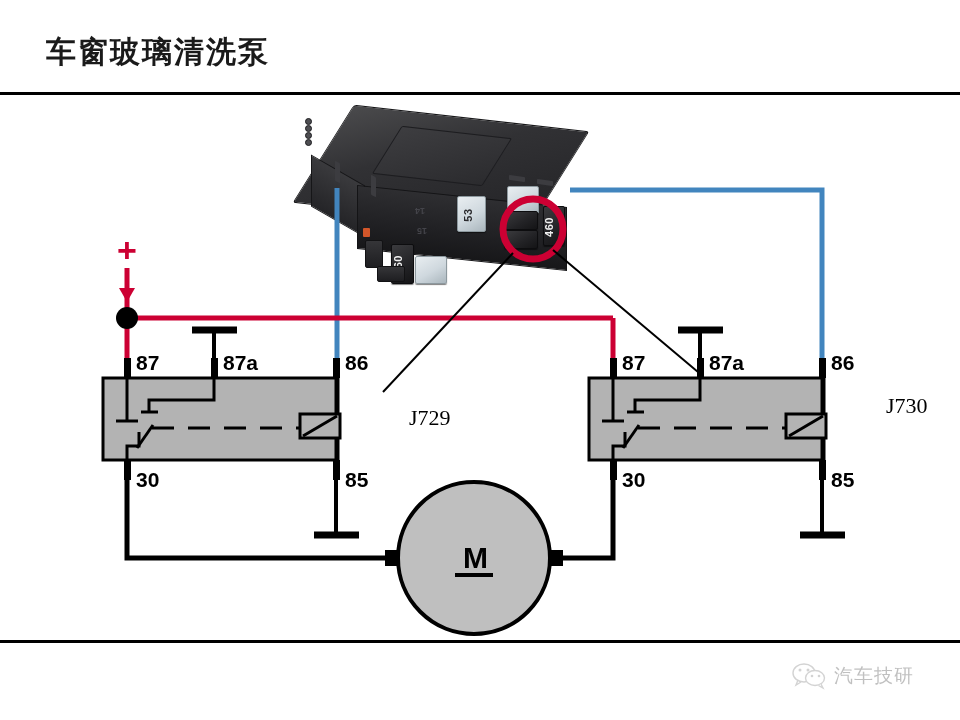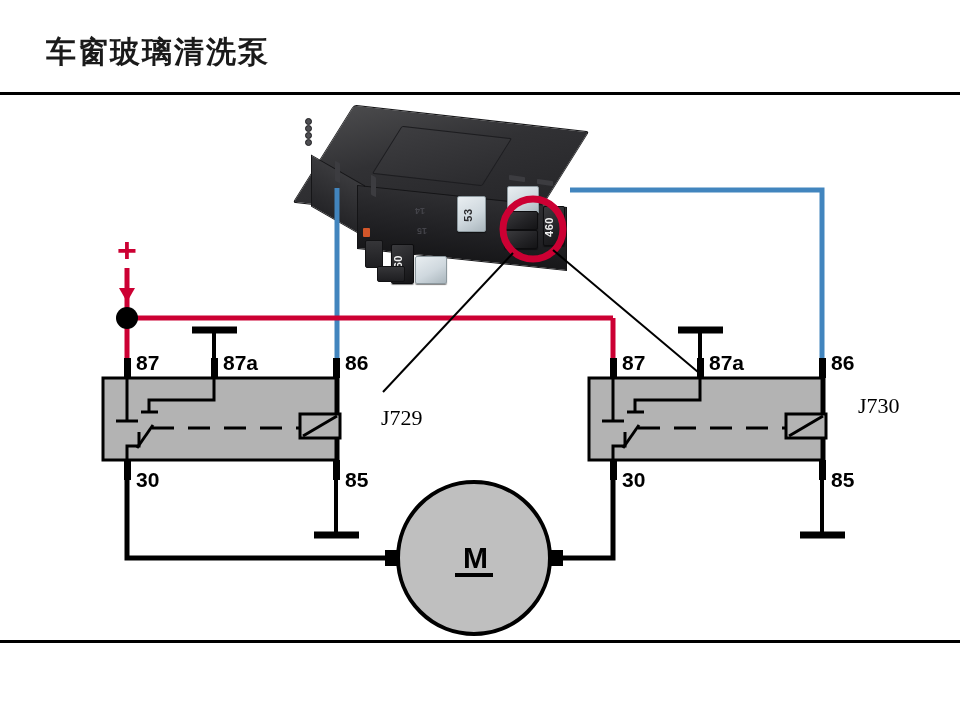--- a/index.html
+++ b/index.html
@@ -152,20 +152,21 @@
   }
   .term-label {
     font-size: 21px;
     font-weight: 700;
     text-align: right;
   }
   .relay-name {
     font-family: "Liberation Serif", serif;
     font-size: 22px;
     font-weight: 400;
+    margin-left: 28px;
   }
   .plus-label {
     color: #CC0033;
     font-size: 34px;
     font-weight: 700;
     line-height: 1;
   }
   .motor-label {
     font-family: "Liberation Sans", sans-serif;
     font-size: 30px;
@@ -344,14 +345,27 @@
 
   <div class="lbl term-label" style="left:622px; top:351px;">87</div>
   <div class="lbl term-label" style="left:709px; top:351px;">87a</div>
   <div class="lbl term-label" style="left:831px; top:351px;">86</div>
   <div class="lbl term-label" style="left:622px; top:468px;">30</div>
   <div class="lbl term-label" style="left:831px; top:468px;">85</div>
   <div class="lbl relay-name" style="left:858px; top:393px;">J730</div>
 
   <div class="lbl motor-label" style="left:463px; top:541px;">M</div>
 
+  <div id="watermark">
+    <svg width="34" height="28" viewBox="0 0 34 28">
+      <ellipse cx="12" cy="11" rx="11" ry="9" fill="none" stroke="#b0b0b0" stroke-width="1.4"></ellipse>
+      <path d="M6,18 L4,23 L9,20" fill="none" stroke="#b0b0b0" stroke-width="1.4"></path>
+      <circle cx="8" cy="8" r="1.5" fill="#b0b0b0"></circle>
+      <circle cx="16" cy="8" r="1.5" fill="#b0b0b0"></circle>
+      <ellipse cx="23" cy="16" rx="9.5" ry="7.5" fill="#ffffff" stroke="#b0b0b0" stroke-width="1.4"></ellipse>
+      <path d="M29,22 L31,26 L26.5,23.5" fill="#ffffff" stroke="#b0b0b0" stroke-width="1.4"></path>
+      <circle cx="20" cy="14" r="1.3" fill="#b0b0b0"></circle>
+      <circle cx="27" cy="14" r="1.3" fill="#b0b0b0"></circle>
+    </svg>
+    <span class="wm-text">汽车技研</span>
+  </div>
 
 </div>
 
 </body></html>

